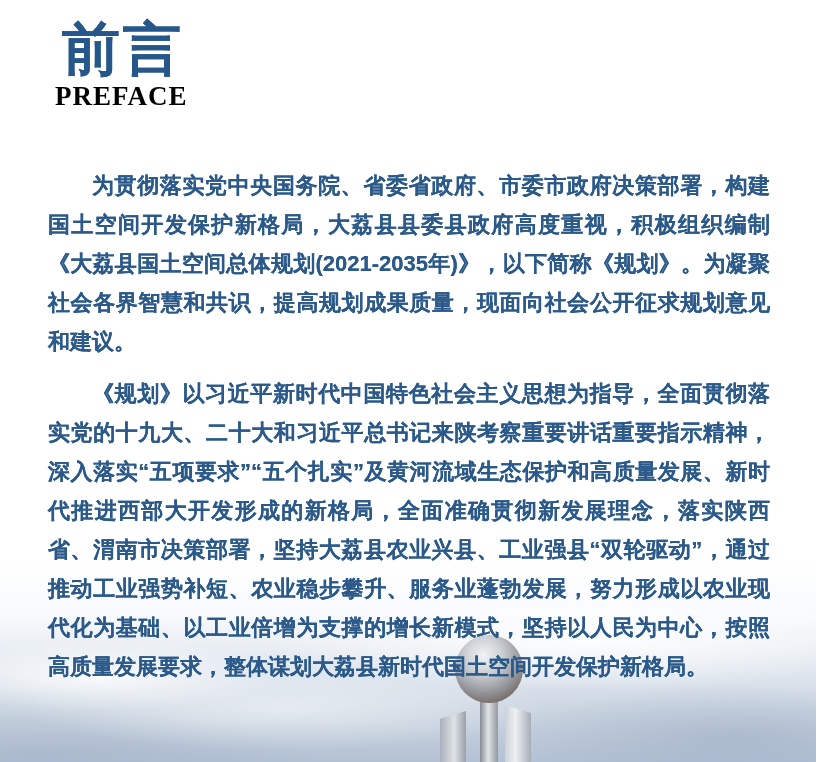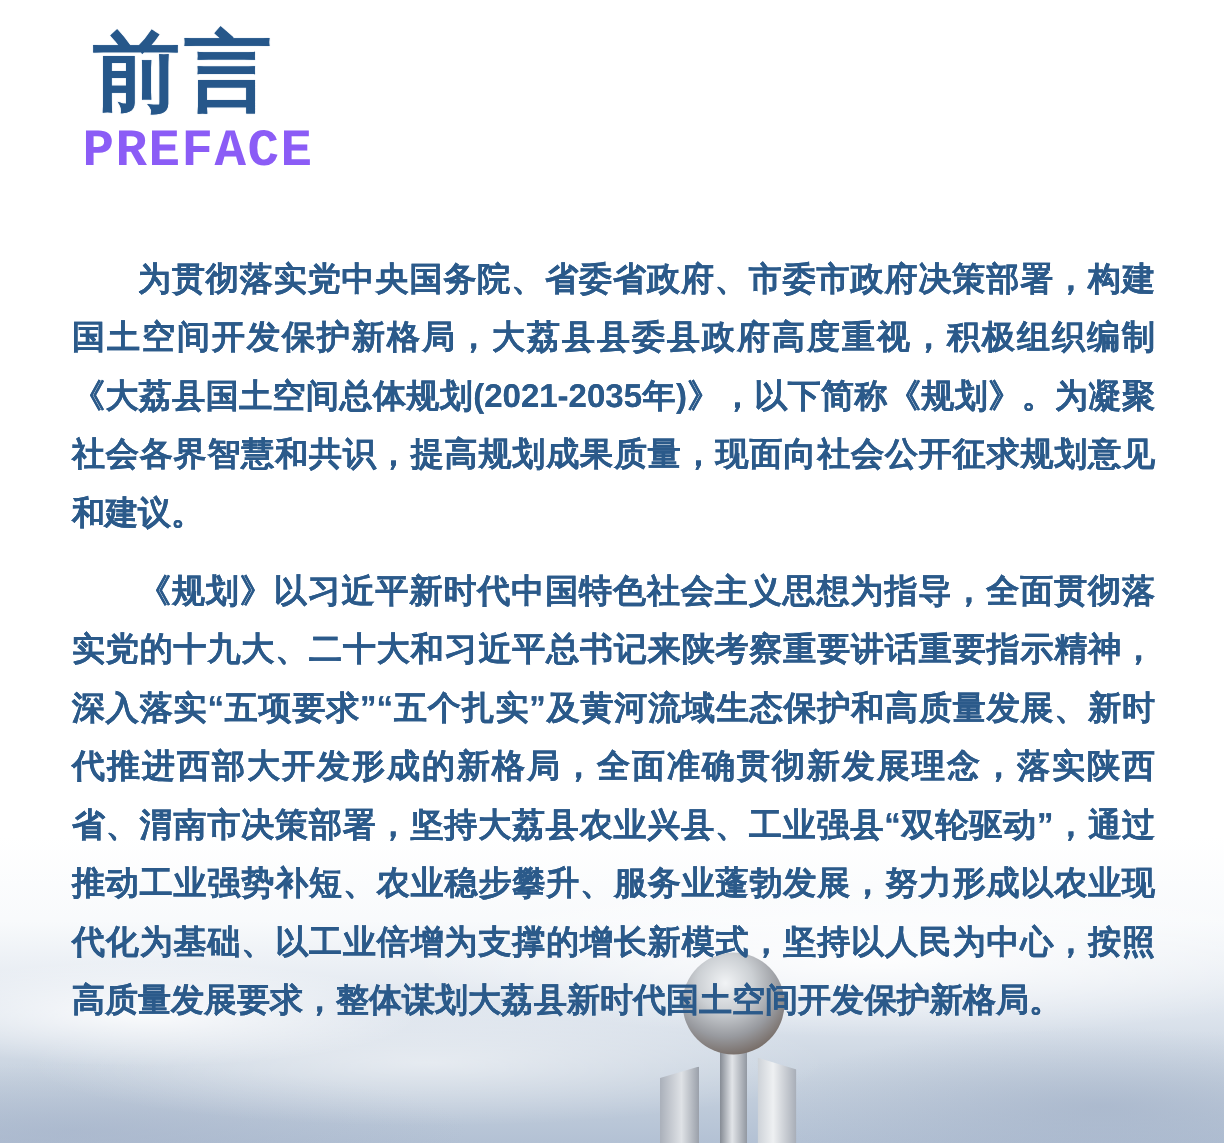--- a/index.html
+++ b/index.html
@@ -28,25 +28,25 @@
     font-size: 58px;
     line-height: 62px;
     font-weight: 900;
     letter-spacing: 3px;
     color: #26578a;
     text-shadow: 0 0 0.5px #26578a;
   }
   .subtitle {
     margin-top: 1px;
     margin-left: -7px;
-    font-family: Liberation Mono, monospace;
-    font-size: 35px;
+    font-family: Liberation Serif, serif;
+    font-size: 27px;
     font-weight: bold;
     letter-spacing: 1px;
-    color: #8b5cf6;
+    color: #000000;
   }
 
   
   .body {
     position: absolute;
     top: 166px;
     left: 48px;
     right: 46px;
     z-index: 3;
   }

